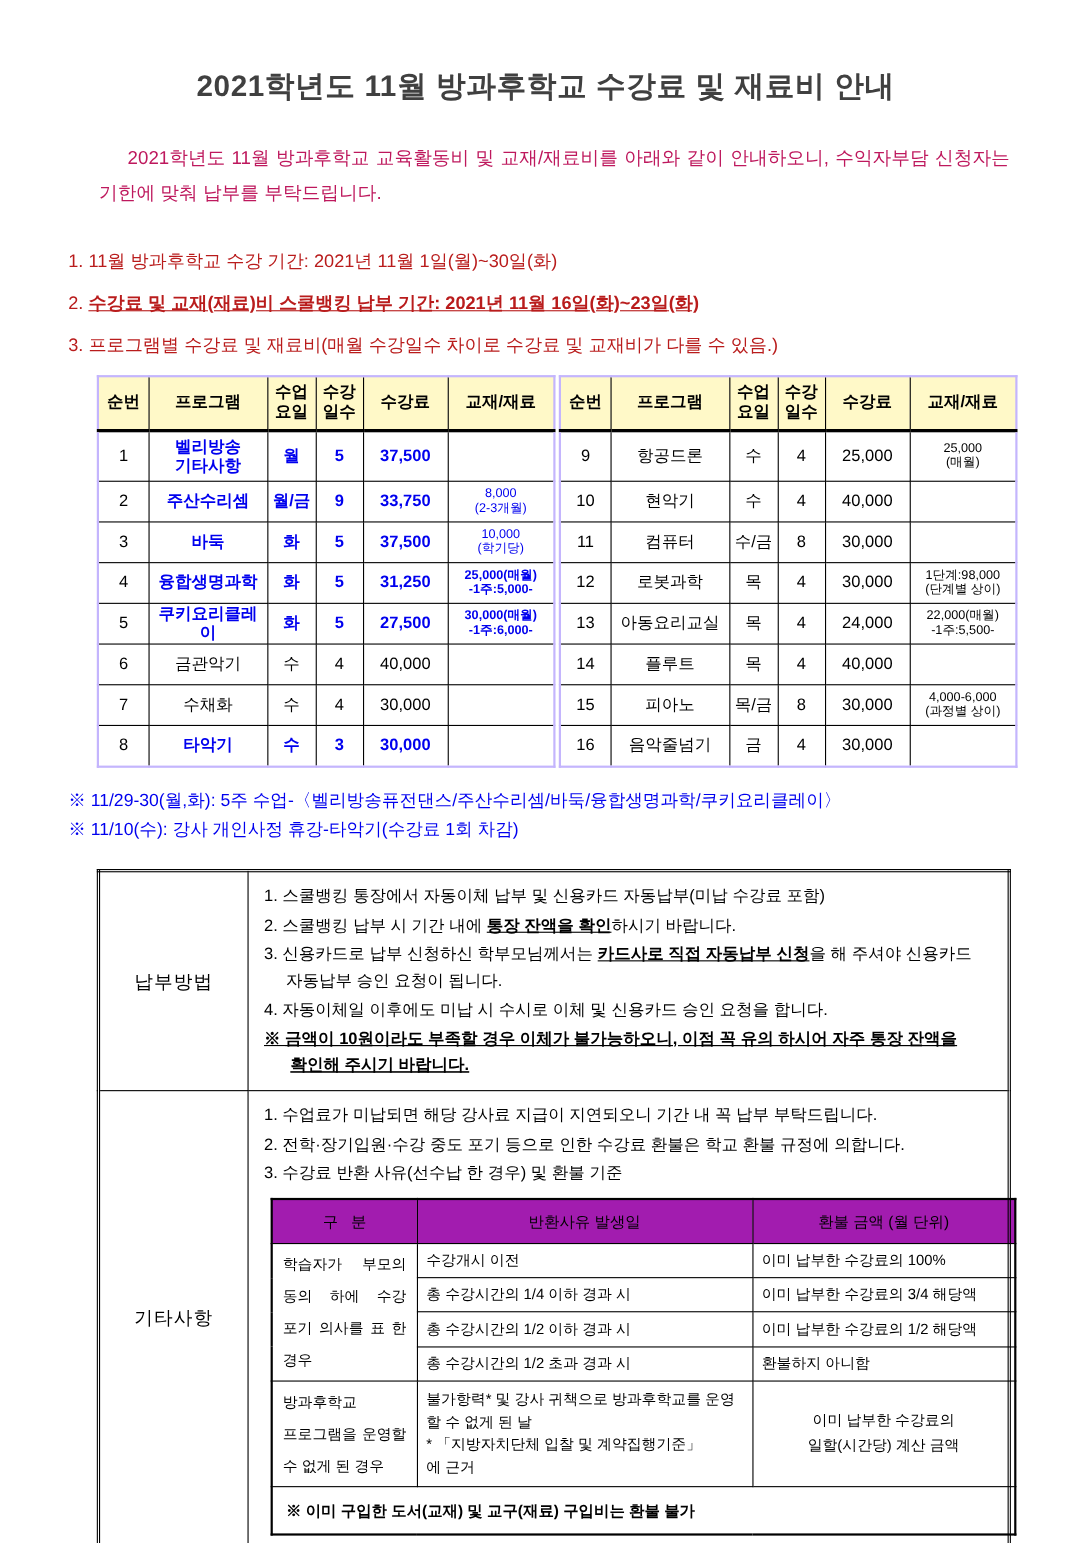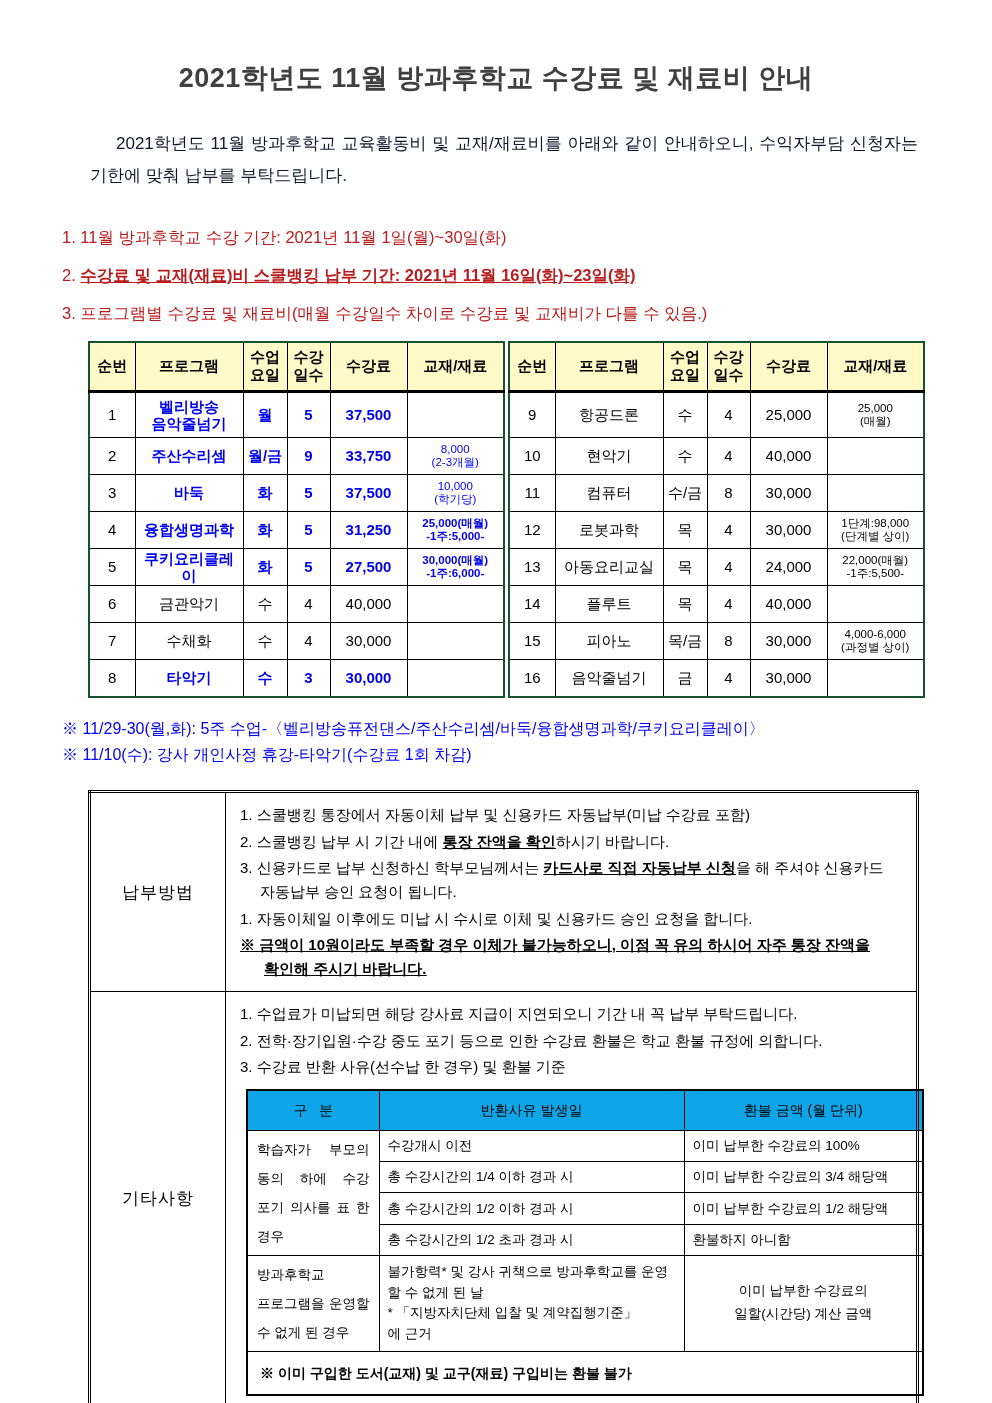--- a/index.html
+++ b/index.html
@@ -2,27 +2,27 @@
 <html><head>
 <meta charset="utf-8">
 <style>
   * { box-sizing: border-box; }
   html,body { margin:0; padding:0; background:#fff; }
   .page {
     width:992px; height:1403px; overflow:hidden; background:#fff;
     font-family:"Liberation Sans", sans-serif; color:#111;
   }
   .title { text-align:center; font-weight:bold; font-size:27px; margin:0; padding-top:60px; letter-spacing:.5px; color:#404040; }
-  .intro { font-size:17px; line-height:1.9; margin:32px 74px 0 90px; text-indent:26px; text-align:justify; word-break:keep-all; color:#0f172a; }
+  .intro { font-size:17px; line-height:1.9; margin:32px 74px 0 90px; text-indent:26px; text-align:justify; word-break:keep-all; color:#be185d; }
   .toplist { list-style:none; margin:34px 0 0 62px; padding:0; font-size:16.5px; color:#b91c1c; }
   .toplist li { margin-bottom:16px; }
   .itm-emph { font-weight:bold; text-decoration:underline; }
 
   .fee-wrap { display:flex; gap:3px; margin:10px 0 0 88px; }
-  table.fee { border-collapse:collapse; table-layout:fixed; border:2px solid #14532d; }
+  table.fee { border-collapse:collapse; table-layout:fixed; border:2px solid #c4b5fd; }
   .fee th { background:#FFF9C8; border:1px solid #000; border-bottom:3px solid #000; font-size:15px; font-weight:bold; height:50px; white-space:pre-line; line-height:1.2; padding:0 1px; color:#000; }
   .fee td { border:1px solid #000; height:37px; text-align:center; font-size:15px; padding:0 2px; white-space:pre-line; line-height:1.15; color:#000; }
   .fee tr.r1 td { height:46px; }
   .fee td.mat { font-size:11.5px; }
   .fee tr.blue td { color:#0000EE; font-weight:bold; }
   .fee tr.blue td.num { color:#000; font-weight:normal; }
   .fee tr.blue td.mat { font-weight:normal; }
   .fee tr.blue td.mat.mb { font-weight:bold; }
 
   .notes { margin:18px 0 0 62px; color:#0000EE; font-size:16px; line-height:1.65; }
@@ -32,21 +32,21 @@
   .info td.slabel { width:136px; text-align:center; font-size:17px; vertical-align:middle; letter-spacing:1px; }
   .info td.scontent { padding:10px 14px 8px 14px; font-size:15px; line-height:1.62; vertical-align:top; }
   .info td.pay { height:178px; }
   .info td.etc { height:368px; }
   .pitem { margin-bottom:2px; word-break:keep-all; }
   .hang { padding-left:20px; text-indent:-20px; }
   .hang2 { padding-left:24px; text-indent:-24px; font-weight:bold;text-decoration:underline; }
   .strongu { font-weight:bold; text-decoration:underline; }
 
   table.refund { border-collapse:collapse; border:2px solid #000; margin:10px 0 0 6px; table-layout:fixed; width:676px; }
-  .refund th { background:#0ea5e9; border:1px solid #000; height:40px; font-size:14px; font-weight:normal; color:#000; }
+  .refund th { background:#a21caf; border:1px solid #000; height:40px; font-size:14px; font-weight:normal; color:#000; }
   .refund th.cat { white-space:pre; }
   .refund td { border:1px solid #000; font-size:13.5px; padding:2px 8px; color:#000; }
   .refund td.r1c { height:26px; }
   .refund td.glabel { line-height:2.15; text-align:justify; padding:4px 9px; vertical-align:middle; word-break:keep-all;margin-top:16px; }
   .refund td.centerc { text-align:center; white-space:pre-line; line-height:1.7; vertical-align:middle; }
   .refund td.reason2 { white-space:pre-line; line-height:1.55; vertical-align:middle; }
   .refund td.tfoot { font-weight:bold; height:44px; font-size:14px; padding-left:12px; vertical-align:middle; }
 </style>
 </head>
 <body>
@@ -83,21 +83,21 @@
           <th>수강
 일수</th>
           <th>수강료</th>
           <th>교재/재료</th>
         </tr>
       </thead>
       <tbody>
         <tr class="r1 blue">
           <td class="num">1</td>
           <td>벨리방송
-음악줄넘기</td>
+기타사항</td>
           <td>월</td>
           <td>5</td>
           <td>37,500</td>
           <td class="mat"></td>
         </tr>
         <tr class="blue">
           <td class="num">2</td>
           <td>주산수리셈</td>
           <td>월/금</td>
           <td>9</td>
@@ -259,21 +259,21 @@
   </div>
 
   <table class="info">
     <tbody>
       <tr>
         <td class="slabel">납부방법</td>
         <td class="scontent pay">
           <div class="pitem hang">1. 스쿨뱅킹 통장에서 자동이체 납부 및 신용카드 자동납부(미납 수강료 포함)</div>
           <div class="pitem hang"><span>2. 스쿨뱅킹 납부 시 기간 내에 </span><span class="strongu">통장 잔액을 확인</span><span>하시기 바랍니다.</span></div>
           <div class="pitem hang"><span>3. 신용카드로 납부 신청하신 학부모님께서는 </span><span class="strongu">카드사로 직접 자동납부 신청</span><span>을 해 주셔야 신용카드 자동납부 승인 요청이 됩니다.</span></div>
-          <div class="pitem hang">1. 자동이체일 이후에도 미납 시 수시로 이체 및 신용카드 승인 요청을 합니다.</div>
+          <div class="pitem hang">4. 자동이체일 이후에도 미납 시 수시로 이체 및 신용카드 승인 요청을 합니다.</div>
           <div class="pitem hang2"><span>※ </span><span class="strongu">금액이 10원이라도 부족할 경우 이체가 불가능하오니, 이점 꼭 유의 하시어 자주 통장 잔액을 확인해 주시기 바랍니다.</span></div>
         </td>
       </tr>
       <tr>
         <td class="slabel">기타사항</td>
         <td class="scontent etc">
           <div class="pitem hang">1. 수업료가 미납되면 해당 강사료 지급이 지연되오니 기간 내 꼭 납부 부탁드립니다.</div>
           <div class="pitem hang">2. 전학·장기입원·수강 중도 포기 등으로 인한 수강료 환불은 학교 환불 규정에 의합니다.</div>
           <div class="pitem hang">3. 수강료 반환 사유(선수납 한 경우) 및 환불 기준</div>
 

